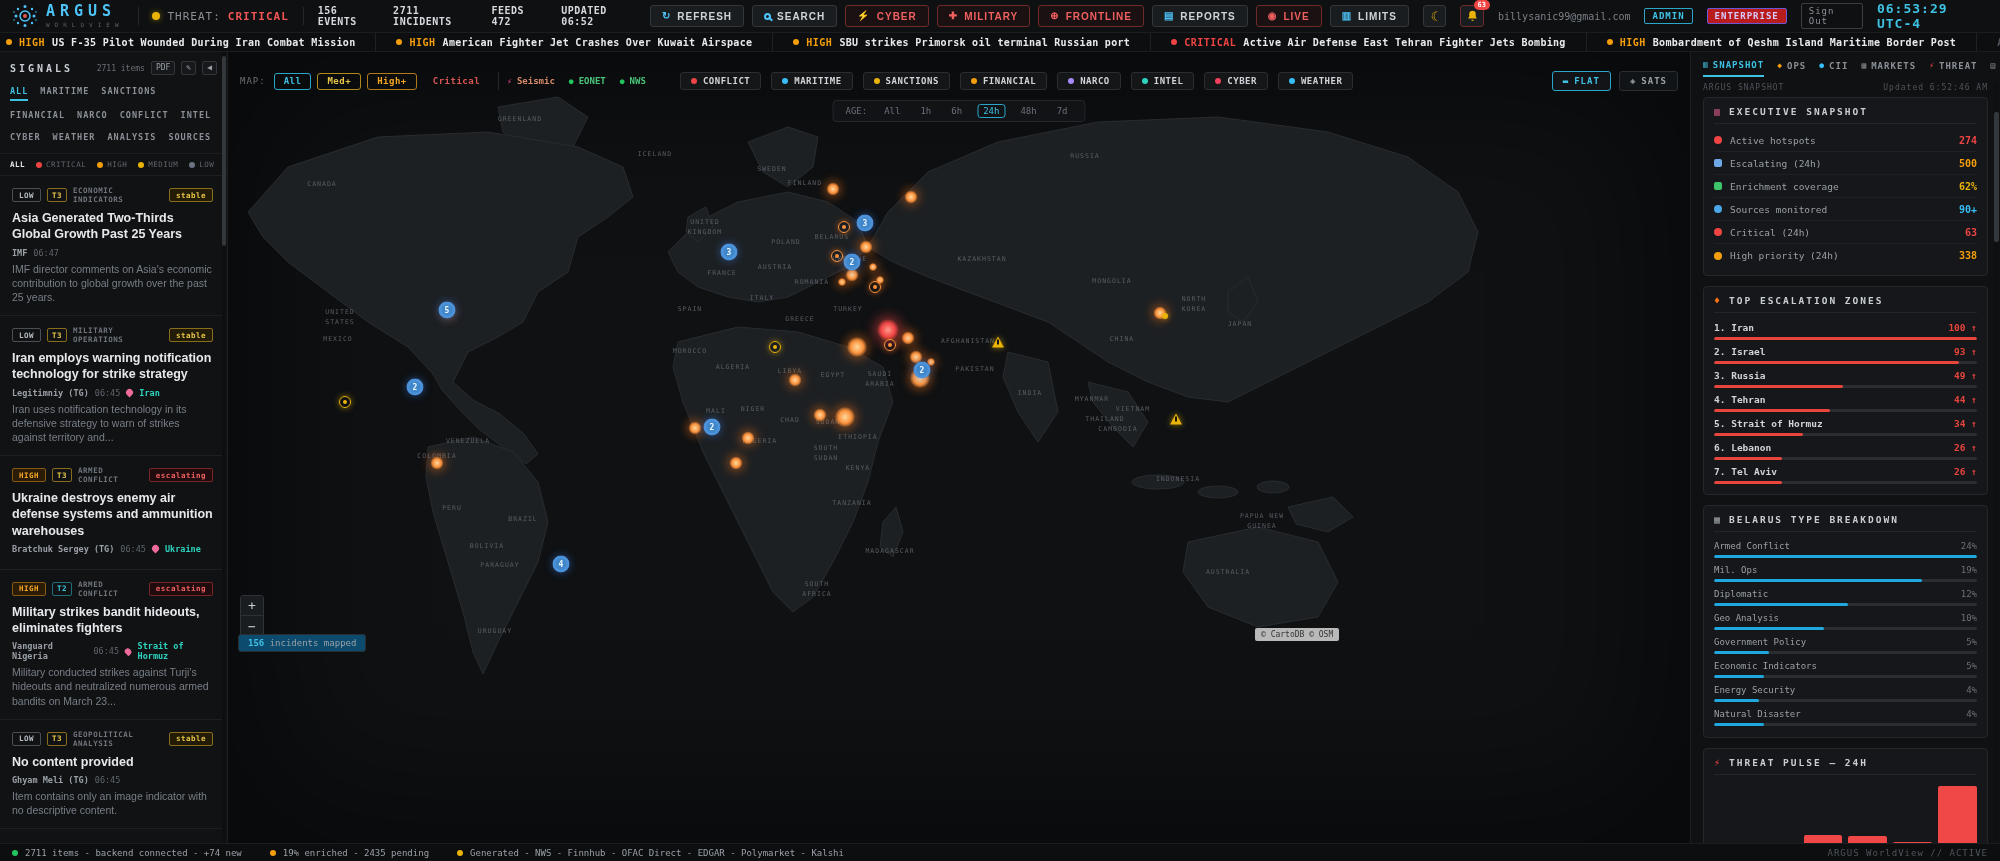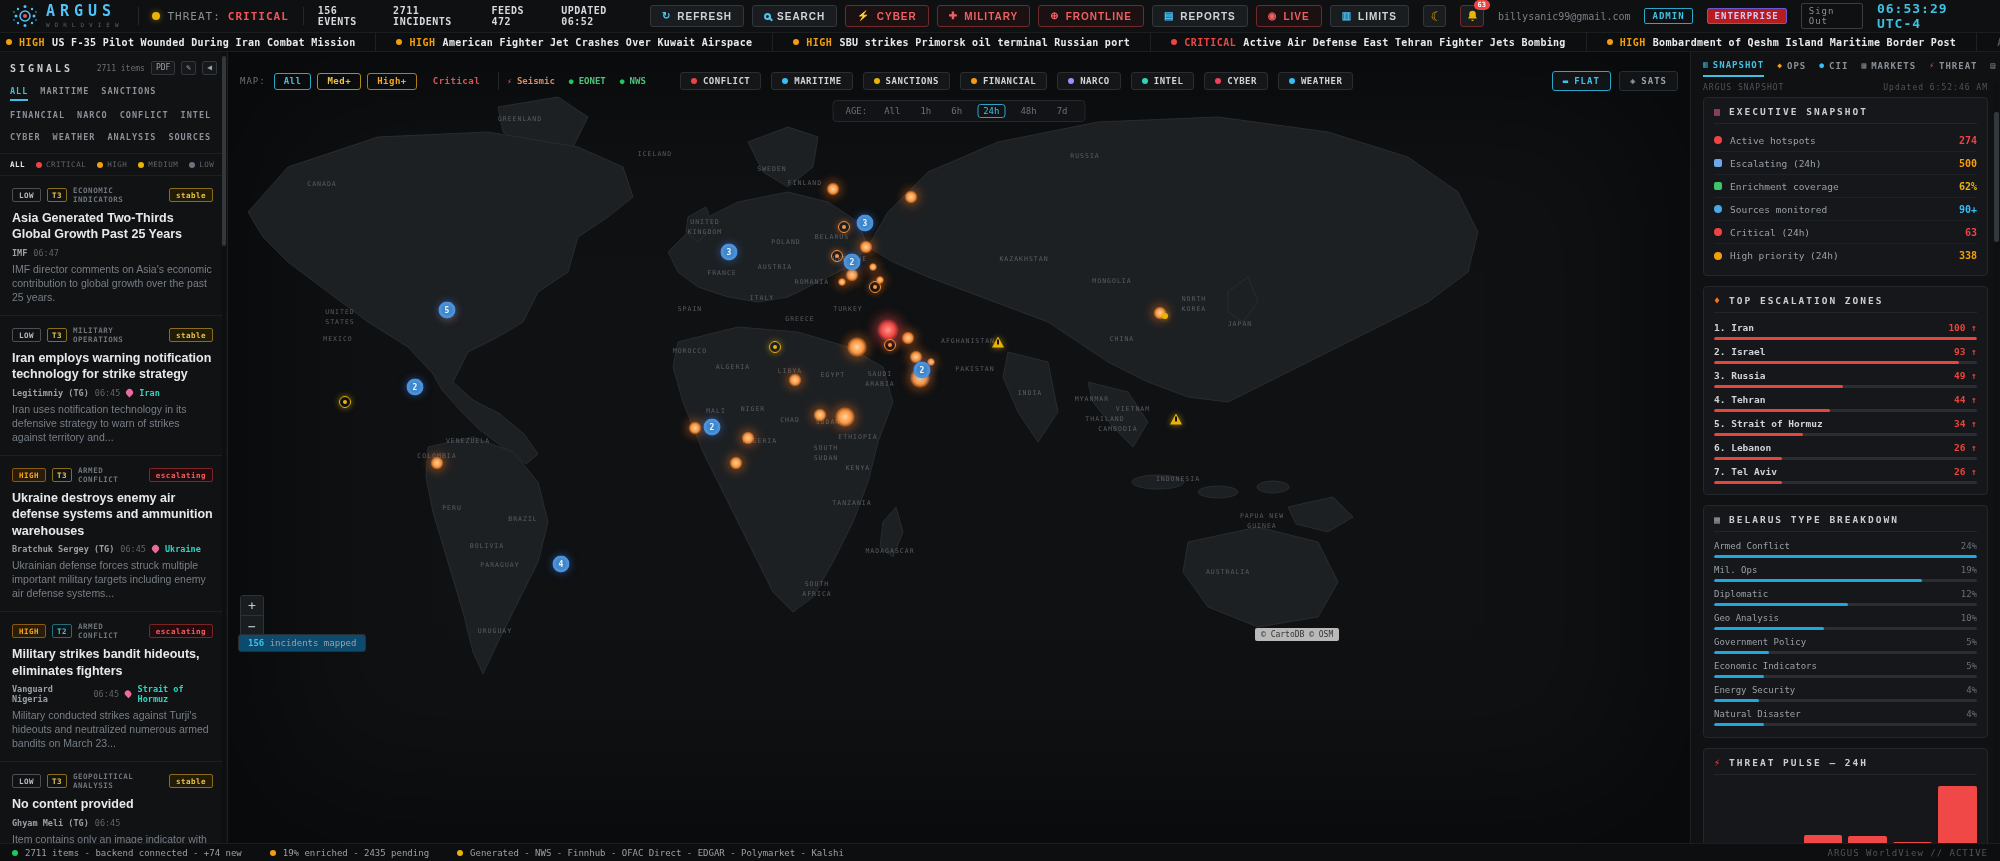--- a/index.html
+++ b/index.html
@@ -357,21 +357,20 @@
             <span class="b b-cat">ARMED CONFLICT</span>
             <span class="b b-esc">escalating</span>
           </div>
           <div class="card-title">Ukraine destroys enemy air defense systems and ammunition warehouses</div>
           <div class="card-meta">
             <span class="cm-src">Bratchuk Sergey (TG)</span>
             <span class="cm-time">06:45</span>
             <span class="pin"></span>
             <span class="cm-loc">Ukraine</span>
           </div>
-          <div class="card-desc">Ukrainian defense forces struck multiple important military targets including enemy air defense systems...</div>
         </div>
         <div class="card">
           <div class="card-badges">
             <span class="b b-high">HIGH</span>
             <span class="b b-t2">T2</span>
             <span class="b b-cat">ARMED CONFLICT</span>
             <span class="b b-esc">escalating</span>
           </div>
           <div class="card-title">Military strikes bandit hideouts, eliminates fighters</div>
           <div class="card-meta">
@@ -518,21 +517,21 @@
         <span class="lbl" style="left: 558px; top: 191px;">POLAND</span>
         <span class="lbl" style="left: 604px; top: 186px;">BELARUS</span>
         <span class="lbl" style="left: 622px; top: 208px;">UKRAINE</span>
         <span class="lbl" style="left: 494px; top: 222px;">FRANCE</span>
         <span class="lbl" style="left: 547px; top: 216px;">AUSTRIA</span>
         <span class="lbl" style="left: 584px; top: 231px;">ROMANIA</span>
         <span class="lbl" style="left: 462px; top: 258px;">SPAIN</span>
         <span class="lbl" style="left: 534px; top: 247px;">ITALY</span>
         <span class="lbl" style="left: 572px; top: 268px;">GREECE</span>
         <span class="lbl" style="left: 620px; top: 258px;">TURKEY</span>
-        <span class="lbl" style="left: 796px; top: 208px;">KAZAKHSTAN</span>
+        <span class="lbl" style="left: 754px; top: 208px;">KAZAKHSTAN</span>
         <span class="lbl" style="left: 884px; top: 230px;">MONGOLIA</span>
         <span class="lbl" style="left: 894px; top: 288px;">CHINA</span>
         <span class="lbl" style="left: 1012px; top: 273px;">JAPAN</span>
         <span class="lbl" style="left: 966px; top: 253px;">NORTH
 KOREA</span>
         <span class="lbl" style="left: 740px; top: 290px;">AFGHANISTAN</span>
         <span class="lbl" style="left: 747px; top: 318px;">PAKISTAN</span>
         <span class="lbl" style="left: 802px; top: 342px;">INDIA</span>
         <span class="lbl" style="left: 864px; top: 348px;">MYANMAR</span>
         <span class="lbl" style="left: 905px; top: 358px;">VIETNAM</span>

